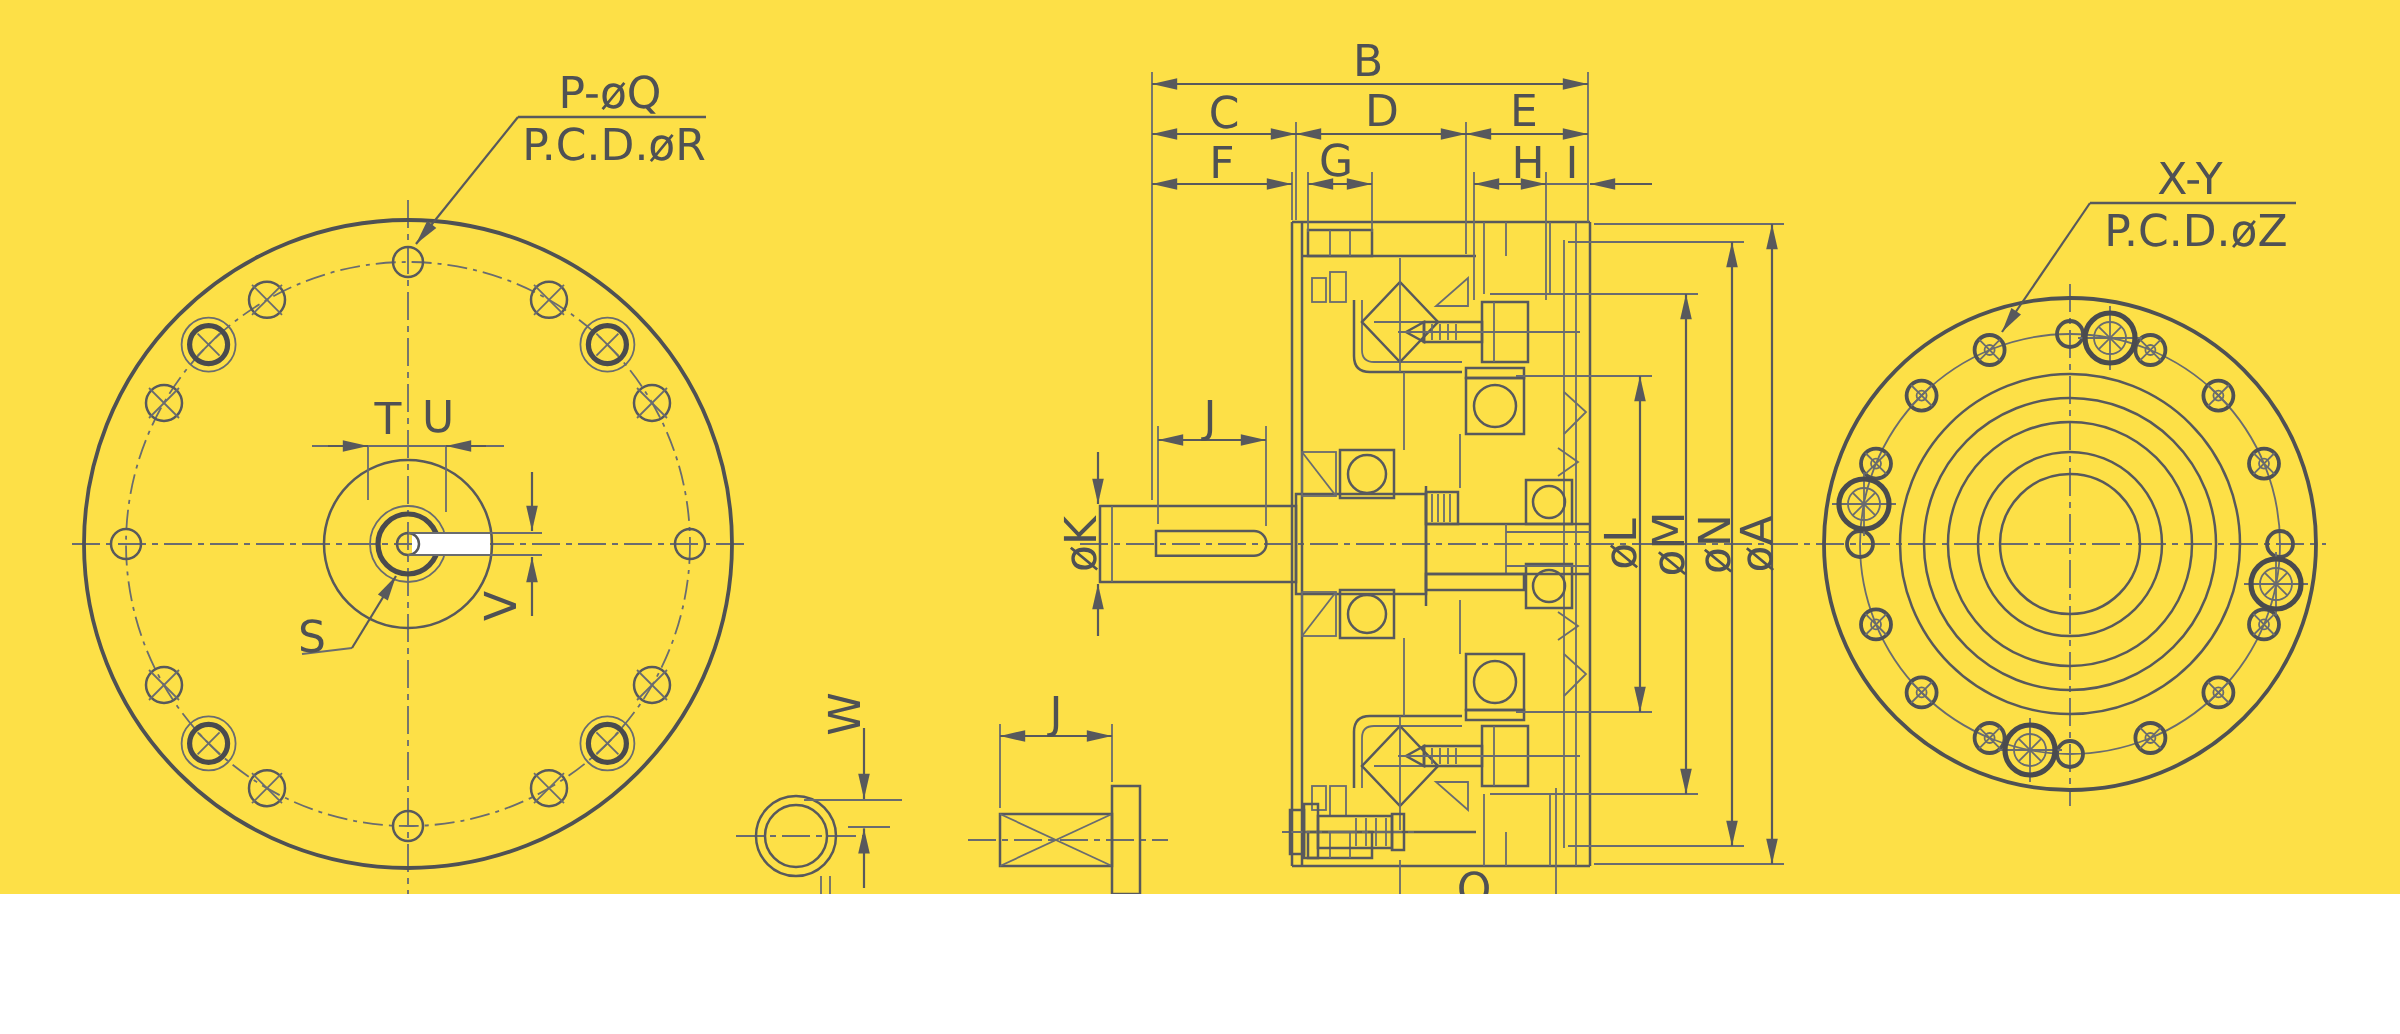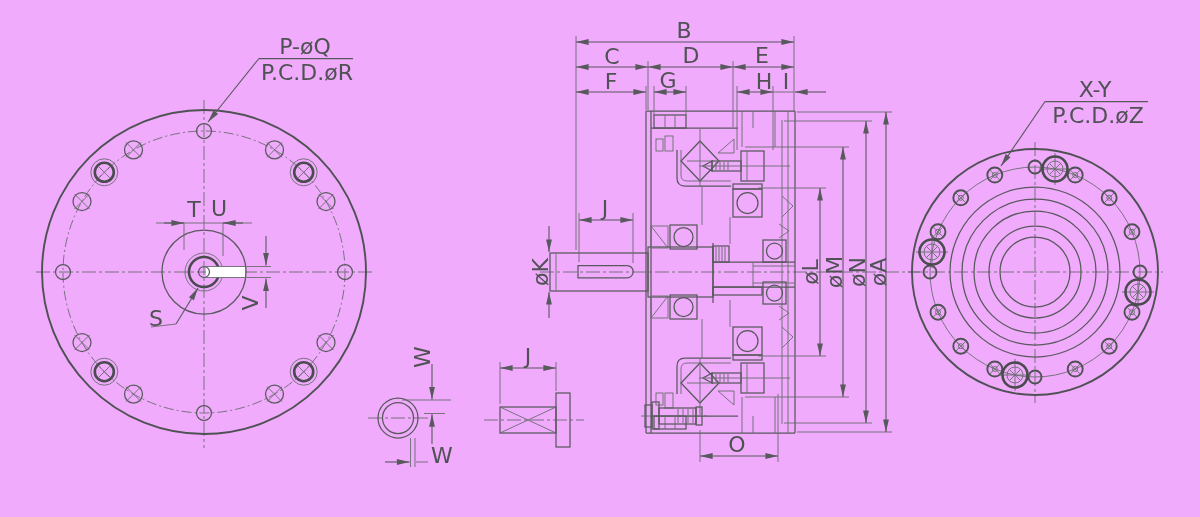--- a/index.html
+++ b/index.html
@@ -1,16 +1,16 @@
 <!DOCTYPE html>
 <html><head>
 <meta charset="utf-8">
 <style>
   html,body{margin:0;padding:0;background:#ffffff;}
-  .stage{position:relative;width:1200px;height:517px;background:#f0abfc;overflow:hidden;}
+  .stage{position:relative;width:1200px;height:447px;background:#fde047;overflow:hidden;}
   svg{display:block;}
   .s1{stroke:#6a6c6f;stroke-width:0.9;fill:none;}
   .s2{stroke:#58595c;stroke-width:1.25;fill:none;}
   .s3{stroke:#4f5154;stroke-width:1.9;fill:none;}
   .s4{stroke:#4a4b4e;stroke-width:2.6;fill:none;}
   .cl{stroke:#6a6c6f;stroke-width:0.9;fill:none;stroke-dasharray:14 3 3 3;}
   .dash{stroke:#6a6c6f;stroke-width:0.9;fill:none;stroke-dasharray:10 3 2 3;}
   .wfill{fill:#ffffff;stroke:none;}
   text{font-family:"DejaVu Sans","Liberation Sans",sans-serif;font-size:22px;fill:#4f5154;}
   .dim{stroke:#58595c;stroke-width:1.1;fill:none;}

